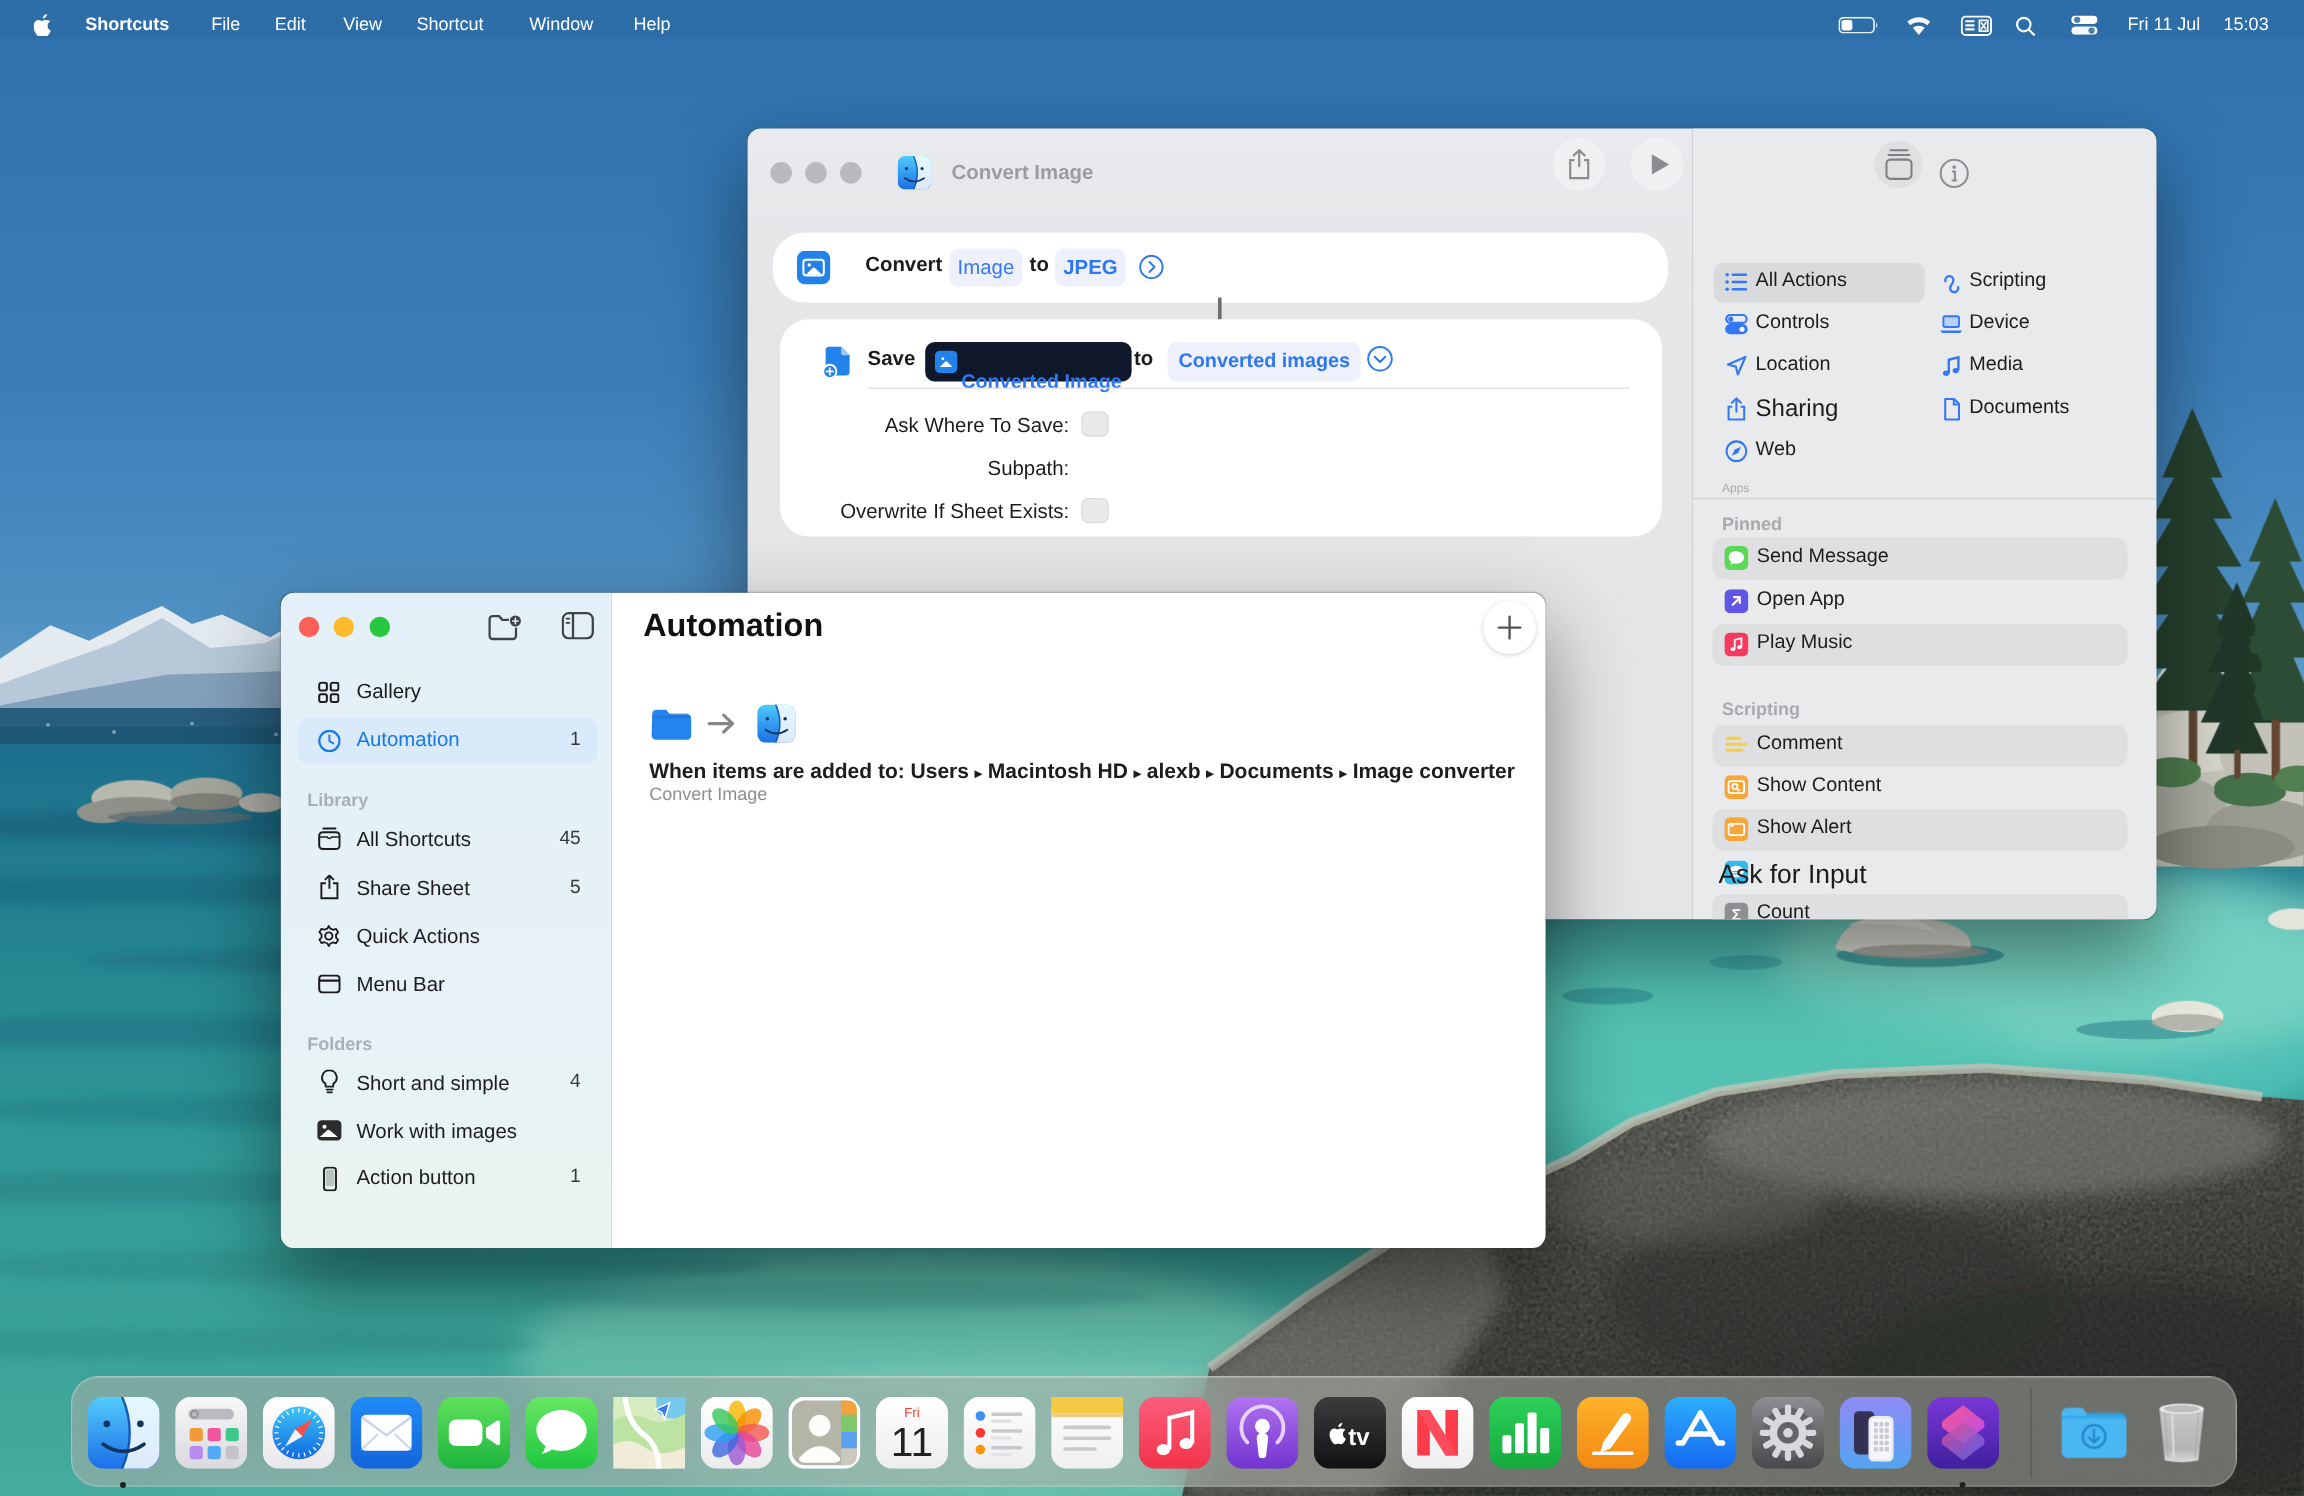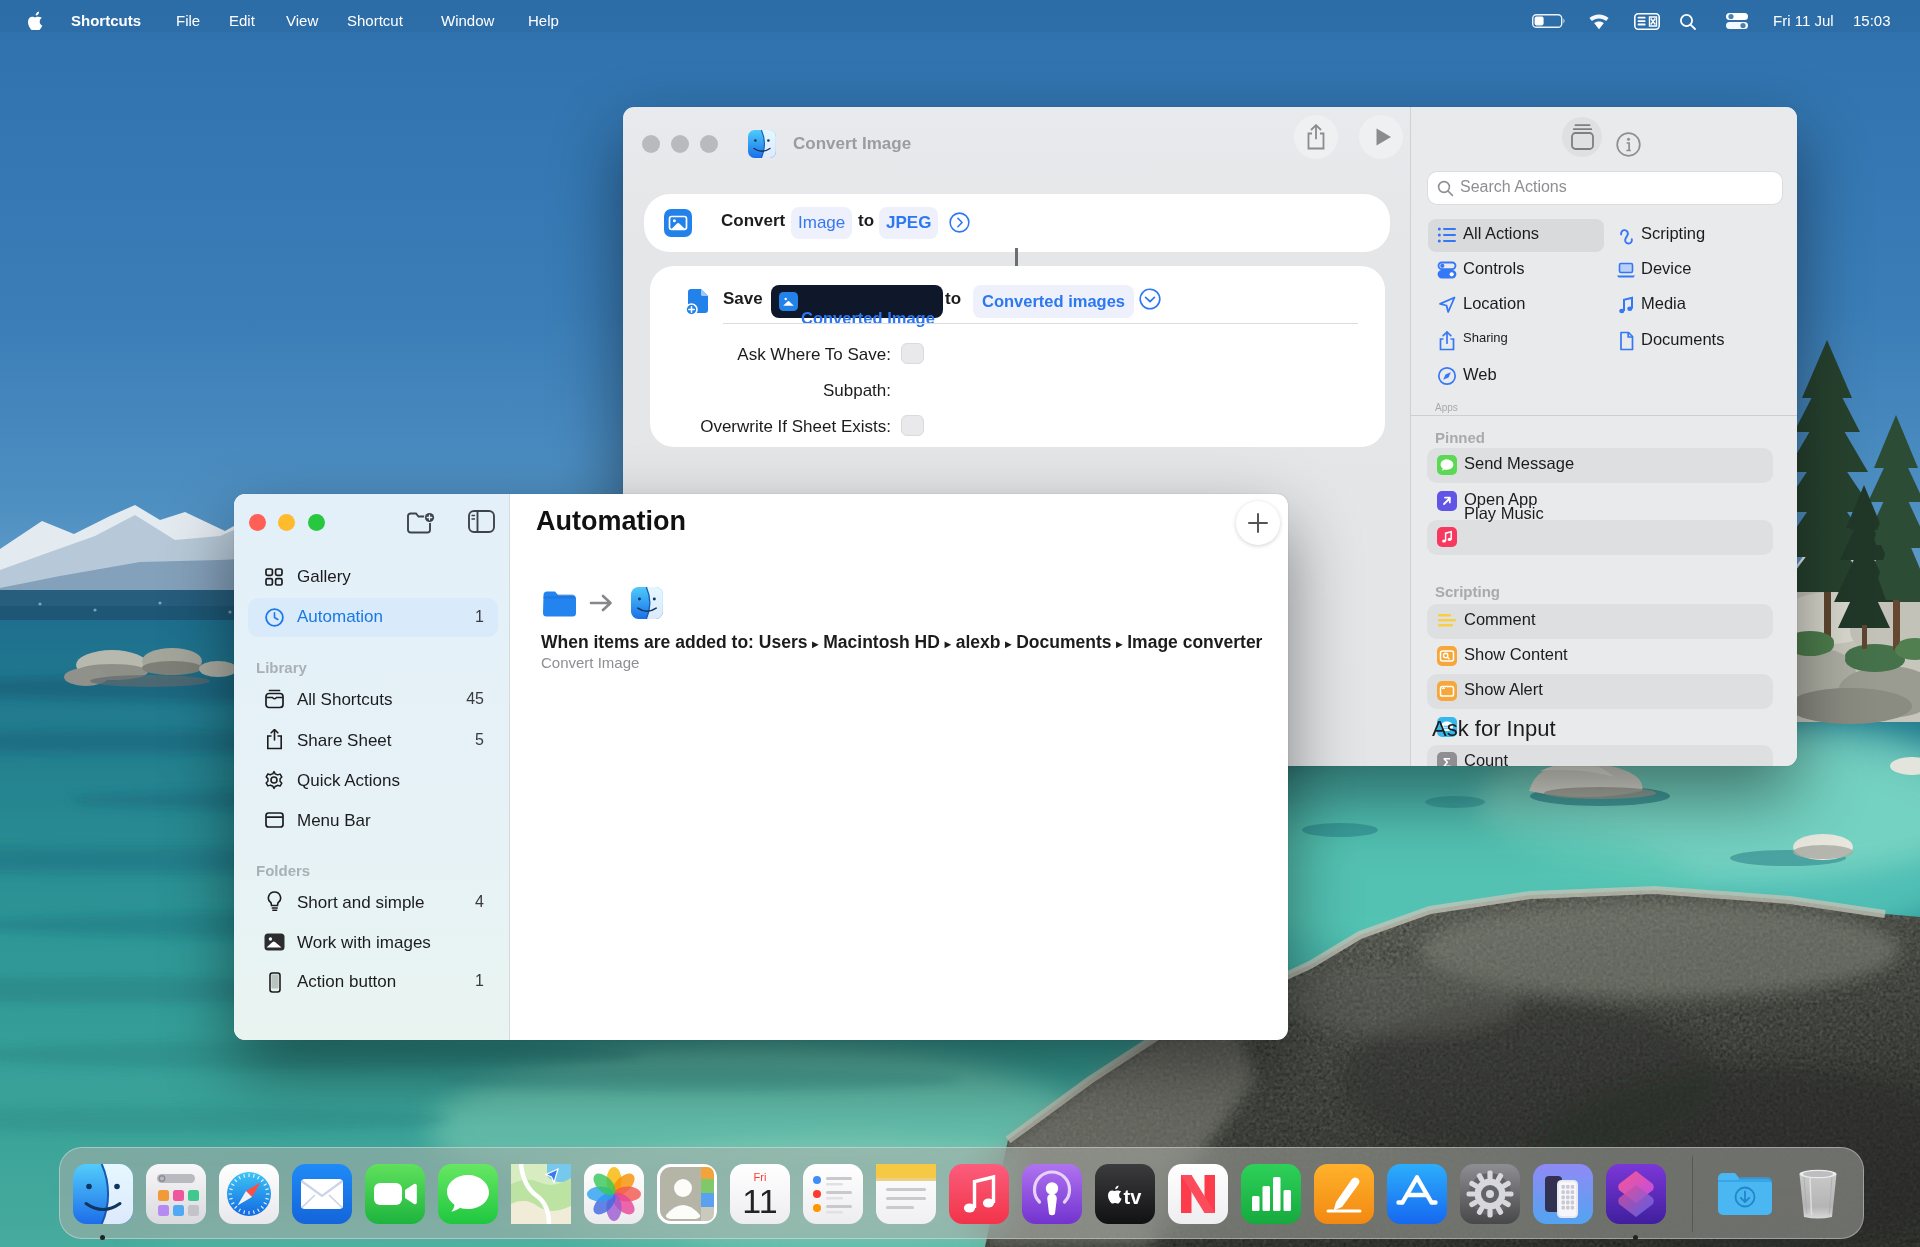--- a/index.html
+++ b/index.html
@@ -320,27 +320,20 @@
         <path d="M2.8,5.2 h17.4" stroke-linecap="round"></path>
         <rect x="1" y="9" width="21" height="16" rx="3.5"></rect>
       </g>
     </svg>
     <svg class="abs" style="left:993px;top:25px;" width="25" height="25" viewBox="0 0 25 25">
       <circle cx="12.5" cy="12.5" r="11.3" fill="none" stroke="#8e8e93" stroke-width="1.7"></circle>
       <circle cx="12.5" cy="7.3" r="1.5" fill="#8e8e93"></circle>
       <path d="M10.6,11 h2.5 v7.5 M10.4,18.5 h4.4" stroke="#8e8e93" stroke-width="1.7" fill="none"></path>
     </svg>
 
-    <div class="abs" style="left:805px;top:65px;width:354px;height:32px;border-radius:9px;background:#fff;box-shadow:0 0 0 1px rgba(0,0,0,0.06);">
-      <svg class="abs" style="left:9px;top:8px;" width="17" height="17" viewBox="0 0 17 17">
-        <circle cx="7" cy="7" r="5.4" fill="none" stroke="#8e8e93" stroke-width="1.6"></circle>
-        <line x1="11" y1="11" x2="15.4" y2="15.4" stroke="#8e8e93" stroke-width="1.6" stroke-linecap="round"></line>
-      </svg>
-      <div class="abs" style="left:32px;top:6px;font-size:16px;color:#8e8e93;">Search Actions</div>
-    </div>
 
     <div class="abs" style="left:805px;top:112px;width:176px;height:33px;border-radius:8px;background:#d9dadc;"></div>
     <div id="cats">
         <svg class="abs" style="left:814px;top:118px;" width="20" height="20" viewBox="0 0 20 20">
           <g stroke="#3478f6" stroke-width="2" stroke-linecap="round">
             <line x1="7" y1="4" x2="18" y2="4"></line>
             <line x1="7" y1="10" x2="18" y2="10"></line>
             <line x1="7" y1="16" x2="18" y2="16"></line>
           </g>
           <g fill="#3478f6">
@@ -380,21 +373,21 @@
           <ellipse cx="13.8" cy="13.8" rx="2.6" ry="2.2" fill="#3478f6"></ellipse>
         </svg>
         <div class="abs" style="left:1018px;top:187px;font-size:16.5px;color:#1c1c1e;">Media</div>
         <svg class="abs" style="left:814px;top:224px;" width="20" height="20" viewBox="0 0 20 20">
           <g fill="none" stroke="#3478f6" stroke-width="1.7">
             <path d="M10,1.2 v11" stroke-linecap="round"></path>
             <path d="M6.2,4.6 L10,1 L13.8,4.6" stroke-linecap="round" stroke-linejoin="round"></path>
             <path d="M6.5,8 H3.5 V18.5 H16.5 V8 H13.5"></path>
           </g>
         </svg>
-        <div class="abs" style="left:840px;top:223px;font-size:13px;color:#1c1c1e;">Sharing</div>
+        <div class="abs" style="left:840px;top:223px;font-size:20px;color:#1c1c1e;">Sharing</div>
         <svg class="abs" style="left:993px;top:224px;" width="20" height="20" viewBox="0 0 20 20">
           <path d="M5,1.5 h7.5 l4,4 V18.5 H5 Z" fill="none" stroke="#3478f6" stroke-width="1.7" stroke-linejoin="round"></path>
           <path d="M12.2,1.8 V6 h4" fill="none" stroke="#3478f6" stroke-width="1.7"></path>
         </svg>
         <div class="abs" style="left:1018px;top:223px;font-size:16.5px;color:#1c1c1e;">Documents</div>
         <svg class="abs" style="left:814px;top:259px;" width="20" height="20" viewBox="0 0 20 20">
           <circle cx="10" cy="10" r="8.2" fill="none" stroke="#3478f6" stroke-width="1.7"></circle>
           <path d="M13.8,6.2 L11.5,11.5 L6.2,13.8 L8.5,8.5 Z" fill="#3478f6"></path>
         </svg>
         <div class="abs" style="left:840px;top:258px;font-size:16.5px;color:#1c1c1e;">Web</div>
@@ -416,21 +409,21 @@
           <path d="M7,13 L13,7 M8,6.6 h4.8 v4.8" fill="none" stroke="#fff" stroke-width="1.8" stroke-linecap="round" stroke-linejoin="round"></path>
         </svg>
         <div class="abs" style="left:841px;top:383px;font-size:16.5px;color:#1c1c1e;">Open App</div>
         <div class="abs" style="left:804px;top:413px;width:346px;height:35px;border-radius:10px;background:#dedfe1;"></div>
         <svg class="abs" style="left:814px;top:420px;" width="20" height="20" viewBox="0 0 20 20">
           <rect width="20" height="20" rx="5" fill="#f8395f"></rect>
           <path d="M8.6,14 V6.2 l5.6,-1.4 v7.6" fill="none" stroke="#fff" stroke-width="1.5"></path>
           <ellipse cx="7" cy="14" rx="1.9" ry="1.6" fill="#fff"></ellipse>
           <ellipse cx="12.6" cy="12.4" rx="1.9" ry="1.6" fill="#fff"></ellipse>
         </svg>
-        <div class="abs" style="left:841px;top:397px;font-size:16.5px;color:#1c1c1e;">Play Music</div>
+        <div class="abs" style="left:841px;top:419px;font-size:16.5px;color:#1c1c1e;">Play Music</div>
         <div class="abs" style="left:812px;top:476px;font-size:15px;font-weight:bold;color:#a9a9ae;">Scripting</div>
         <div class="abs" style="left:804px;top:497px;width:346px;height:35px;border-radius:10px;background:#dedfe1;"></div>
         <svg class="abs" style="left:814px;top:504px;" width="20" height="20" viewBox="0 0 20 20">
           <g fill="#f7ce46">
             <rect x="1" y="3" width="13" height="2.6" rx="1.3"></rect>
             <rect x="1" y="8" width="18" height="2.6" rx="1.3"></rect>
             <rect x="1" y="13" width="15" height="2.6" rx="1.3"></rect>
           </g>
         </svg>
         <div class="abs" style="left:841px;top:503px;font-size:16.5px;color:#1c1c1e;">Comment</div>

